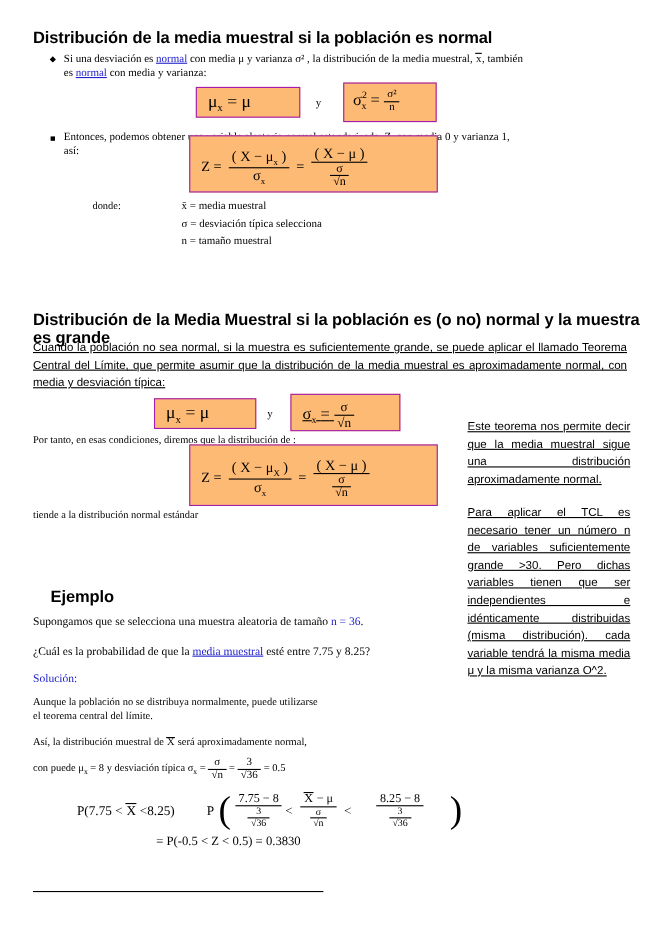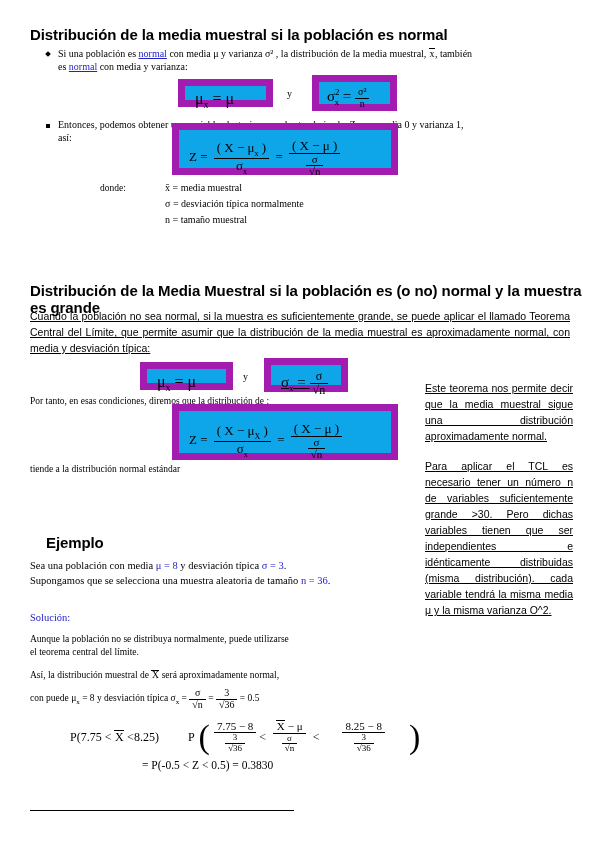--- a/index.html
+++ b/index.html
@@ -39,22 +39,22 @@
   }
   .serif-small {
     font-family: "Liberation Serif", serif;
     font-size: 10px;
     line-height: 13px;
   }
   .blue { color: #2222cc; }
   .link-u { color: #2222cc; text-decoration: underline; }
 
   .formula-box {
-    border: 7px solid #a21caf;
-    background: #0ea5e9;
+    border: 1px solid #a21caf;
+    background: #fdba74;
     display: inline-block;
     box-sizing: border-box;
   }
 
   
   .frac {
     display: inline-block;
     vertical-align: middle;
     text-align: center;
     line-height: 1.05;
@@ -80,29 +80,29 @@
   
   #s1-title { left: 30px; top: 26px; }
   #s1-b1 { left: 46px; top: 52px; }
   #s1-b1-txt { left: 58px; top: 47px; width: 420px; }
   #s1-f1 { left: 178px; top: 79px; width: 95px; height: 28px; }
   #s1-y { left: 287px; top: 88px; font-size: 10px; }
   #s1-f2 { left: 312px; top: 75px; width: 85px; height: 36px; }
   #s1-b2 { left: 46px; top: 124px; }
   #s1-b2-txt { left: 58px; top: 118px; width: 420px; }
   #s1-f3 { left: 172px; top: 123px; width: 226px; height: 52px; }
-  #s1-donde { left: 100px; top: 183px; font-size: 9.5px; }
+  #s1-donde { left: 84px; top: 183px; font-size: 9.5px; }
   #s1-legend { left: 165px; top: 180px; }
 
   
   #s2-title { left: 30px; top: 282px; }
   #s2-p { left: 30px; top: 308px; width: 540px; }
   #s2-f1 { left: 140px; top: 362px; width: 93px; height: 28px; }
   #s2-y { left: 243px; top: 371px; font-size: 10px; }
-  #s2-f2 { left: 264px; top: 358px; width: 84px; height: 34px; text-decoration: underline; }
+  #s2-f2 { left: 264px; top: 358px; width: 100px; height: 34px; text-decoration: underline; }
   #s2-portanto { left: 30px; top: 396px; font-size: 9.5px; }
   #s2-f3 { left: 172px; top: 404px; width: 226px; height: 56px; }
   #s2-tiende { left: 30px; top: 464px; font-size: 9.5px; }
   #s2-right { left: 425px; top: 380px; width: 148px; }
 
   
   #s3-title { left: 46px; top: 534px; }
   #s3-lines { left: 30px; top: 558px; width: 540px; }
 
   
@@ -111,21 +111,21 @@
 </style>
 </head>
 <body>
 
 <div class="page">
 
   <div class="abs sec-title" id="s1-title">Distribución de la media muestral si la población es normal</div>
 
   <div class="abs bullet-dot" id="s1-b1"></div>
   <div class="abs serif-small" id="s1-b1-txt">
-    <span>Si una población es </span><span class="link-u">normal</span><span> con media μ y varianza σ² , la distribución de la media muestral, </span><span class="ovl">x</span><span>, también es </span><span class="link-u">normal</span><span> con media y varianza:</span>
+    <span>Si una desviación es </span><span class="link-u">normal</span><span> con media μ y varianza σ² , la distribución de la media muestral, </span><span class="ovl">x</span><span>, también es </span><span class="link-u">normal</span><span> con media y varianza:</span>
   </div>
 
   <div class="abs formula-box" id="s1-f1">
     <div style="font-size:16px; padding:4px 0 0 10px;">
       <span>μ</span><sub style="font-size:10px;">x</sub>
       <span>=</span>
       <span>μ</span>
     </div>
   </div>
   <div class="abs" id="s1-y">y</div>
@@ -164,21 +164,21 @@
           </span>
         </span>
       </span>
     </div>
   </div>
 
   <div class="abs" id="s1-donde">donde:</div>
   <div class="abs" id="s1-legend">
     <div class="serif-small" style="line-height:16px;">
       <div>x̄ = media muestral</div>
-      <div>σ = desviación típica normalmente</div>
+      <div>σ = desviación típica selecciona</div>
       <div>n = tamaño muestral</div>
     </div>
   </div>
 
   <div class="abs sec-title" id="s2-title">Distribución de la Media Muestral si la población es (o no) normal y la muestra es grande</div>
   <div class="abs body-sans" id="s2-p">Cuando la población no sea normal, si la muestra es suficientemente grande, se puede aplicar el llamado Teorema Central del Límite, que permite asumir que la distribución de la media muestral es aproximadamente normal, con media y desviación típica:</div>
 
   <div class="abs formula-box" id="s2-f1">
     <div style="font-size:16px; padding:4px 0 0 10px;">
       <span>μ</span><sub style="font-size:10px;">x</sub>
@@ -229,26 +229,26 @@
   <div class="abs body-sans" id="s2-right">
     <p style="margin:0 0 14px 0;">Este teorema nos permite decir que la media muestral sigue una distribución aproximadamente normal.</p>
     <p style="margin:0;">Para aplicar el TCL es necesario tener un número n de variables suficientemente grande &gt;30. Pero dichas variables tienen que ser independientes e idénticamente distribuidas (misma distribución). cada variable tendrá la misma media μ y la misma varianza O^2.</p>
   </div>
 
   <div class="abs sec-title" id="s3-title">Ejemplo</div>
 
   <div class="abs" id="s3-lines">
     <div class="serif-small" style="font-size:10.5px; line-height:15px;">
       <div>
-        <span>Sea una población con media </span><span class="blue">μ = 8</span><span> y desviación típica </span><span class="blue">σ = 3</span><span>.</span>
-      </div>
+        <span>Supongamos que se selecciona una muestra aleatoria de tamaño </span><span class="blue">n = 36</span><span>.</span>
+      </div>
+      <div style="height:12px;"></div>
       <div>
-        <span>Supongamos que se selecciona una muestra aleatoria de tamaño </span><span class="blue">n = 36</span><span>.</span>
-      </div>
-      <div style="height:12px;"></div>
+        <span>¿Cuál es la probabilidad de que la </span><span class="link-u">media muestral</span><span> esté entre 7.75 y 8.25?</span>
+      </div>
       <div style="height:10px;"></div>
       <div class="blue">Solución:</div>
       <div style="height:8px;"></div>
       <div style="font-size:9.5px; line-height:13px;">Aunque la población no se distribuya normalmente, puede utilizarse</div>
       <div style="font-size:9.5px; line-height:13px;">el teorema central del límite.</div>
       <div style="height:10px;"></div>
       <div style="font-size:9.5px; line-height:13px;">
         <span>Así, la distribución muestral de </span><span class="ovl">X</span><span> será aproximadamente normal,</span>
       </div>
       <div style="height:6px;"></div>

